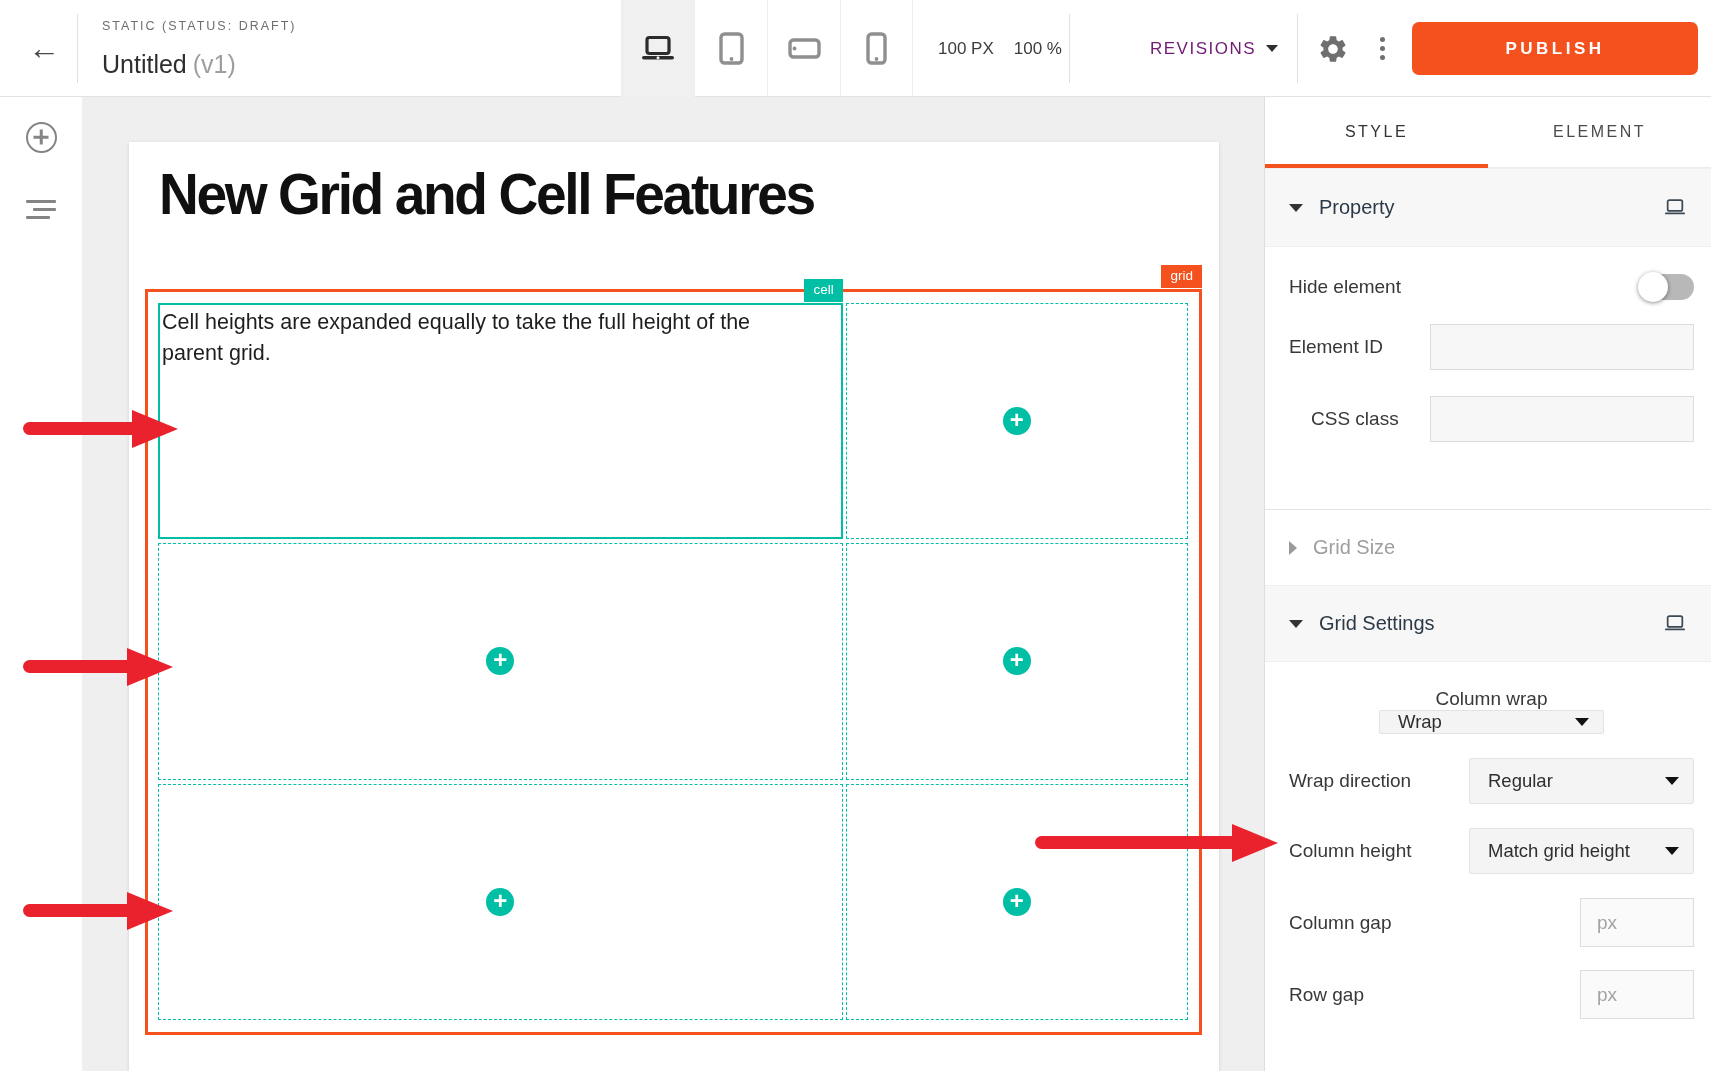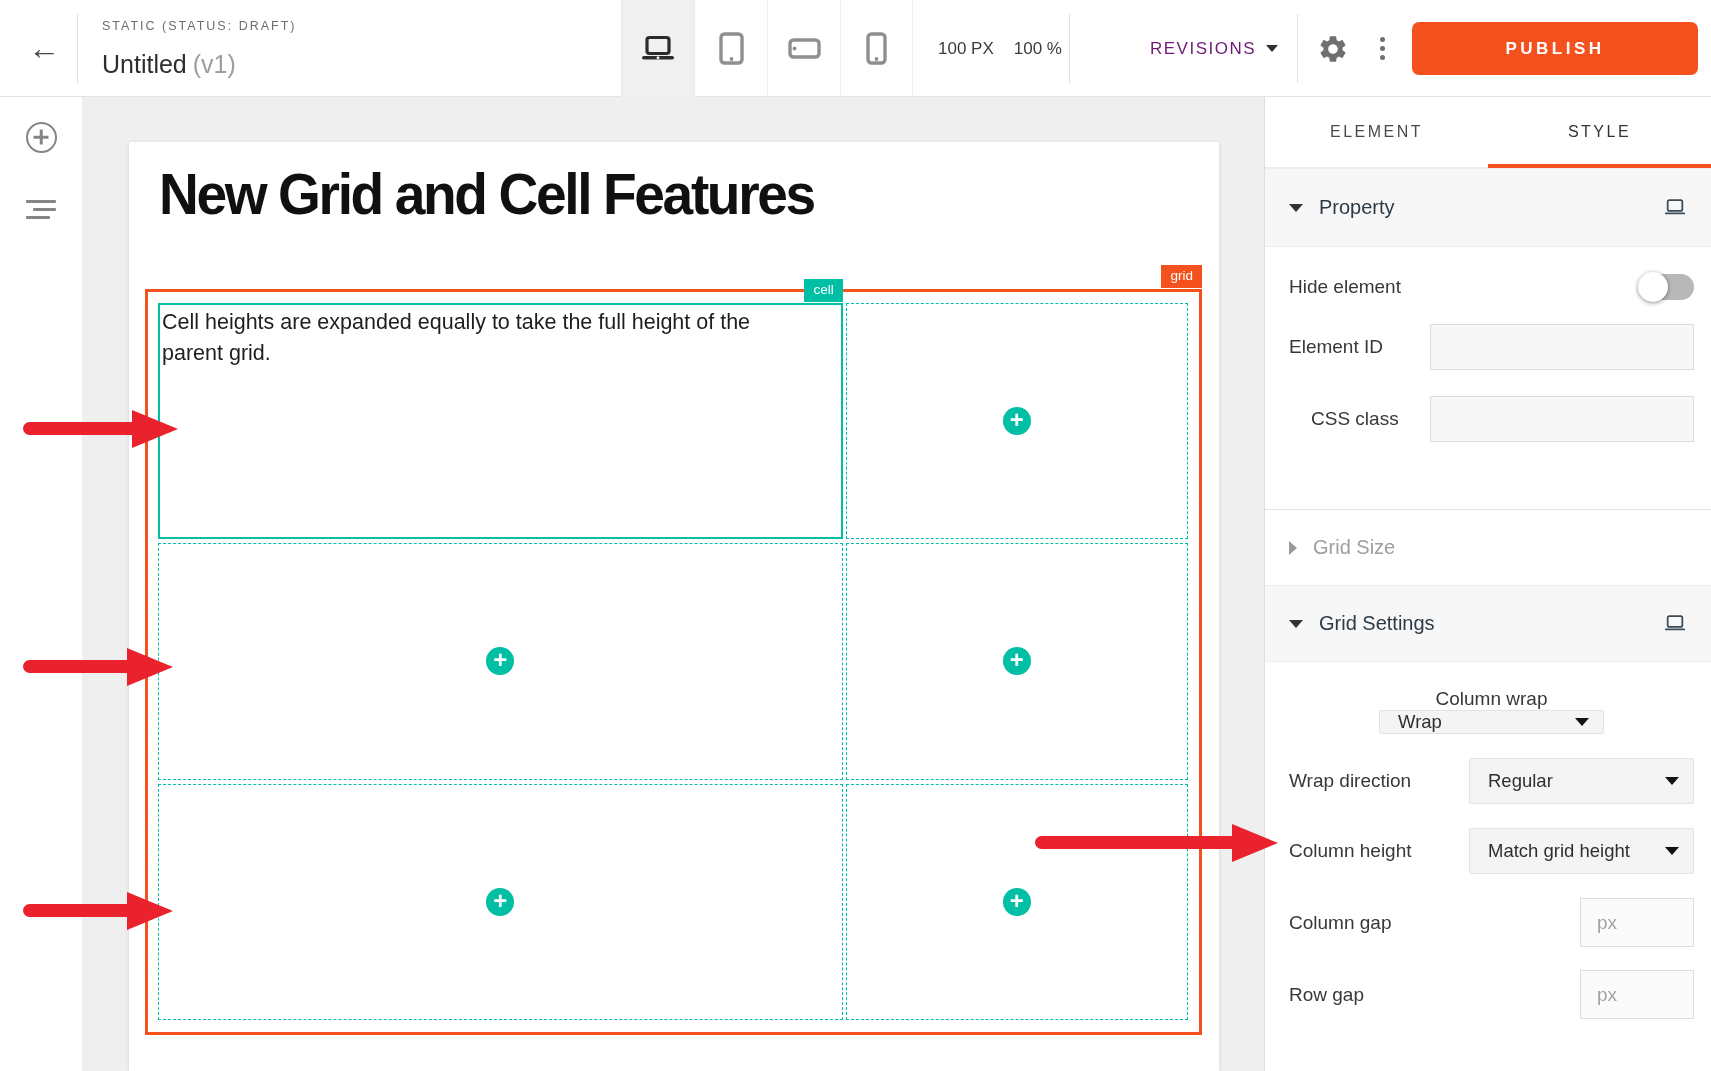--- a/index.html
+++ b/index.html
@@ -233,25 +233,25 @@
     <div class="shaft" style="width:113px"></div>
       <div class="head"></div>
   </div>
   <div class="arrow" style="left:1035px; top:824px; width:243px;">
     <div class="shaft" style="width:206px"></div>
       <div class="head"></div>
   </div>
 
   <div class="panel">
     <div class="tabs">
+      <div class="tab active">
+        <span>STYLE</span>
+      </div>
       <div class="tab">
         <span>ELEMENT</span>
-      </div>
-      <div class="tab active">
-        <span>STYLE</span>
       </div>
     </div>
 
     <div class="section-head" style="top:71px; height:79px;">
       <span class="tri-down"></span>
       <span class="section-title">Property</span>
       <span class="head-laptop">
         <svg width="24" height="19" viewBox="0 0 36 28" fill="none">
           <rect x="7" y="3" width="22" height="16" rx="2.5" stroke="currentColor" stroke-width="2.6"></rect>
           <rect x="3" y="21.5" width="30" height="2.8" rx="1.4" fill="currentColor"></rect>

